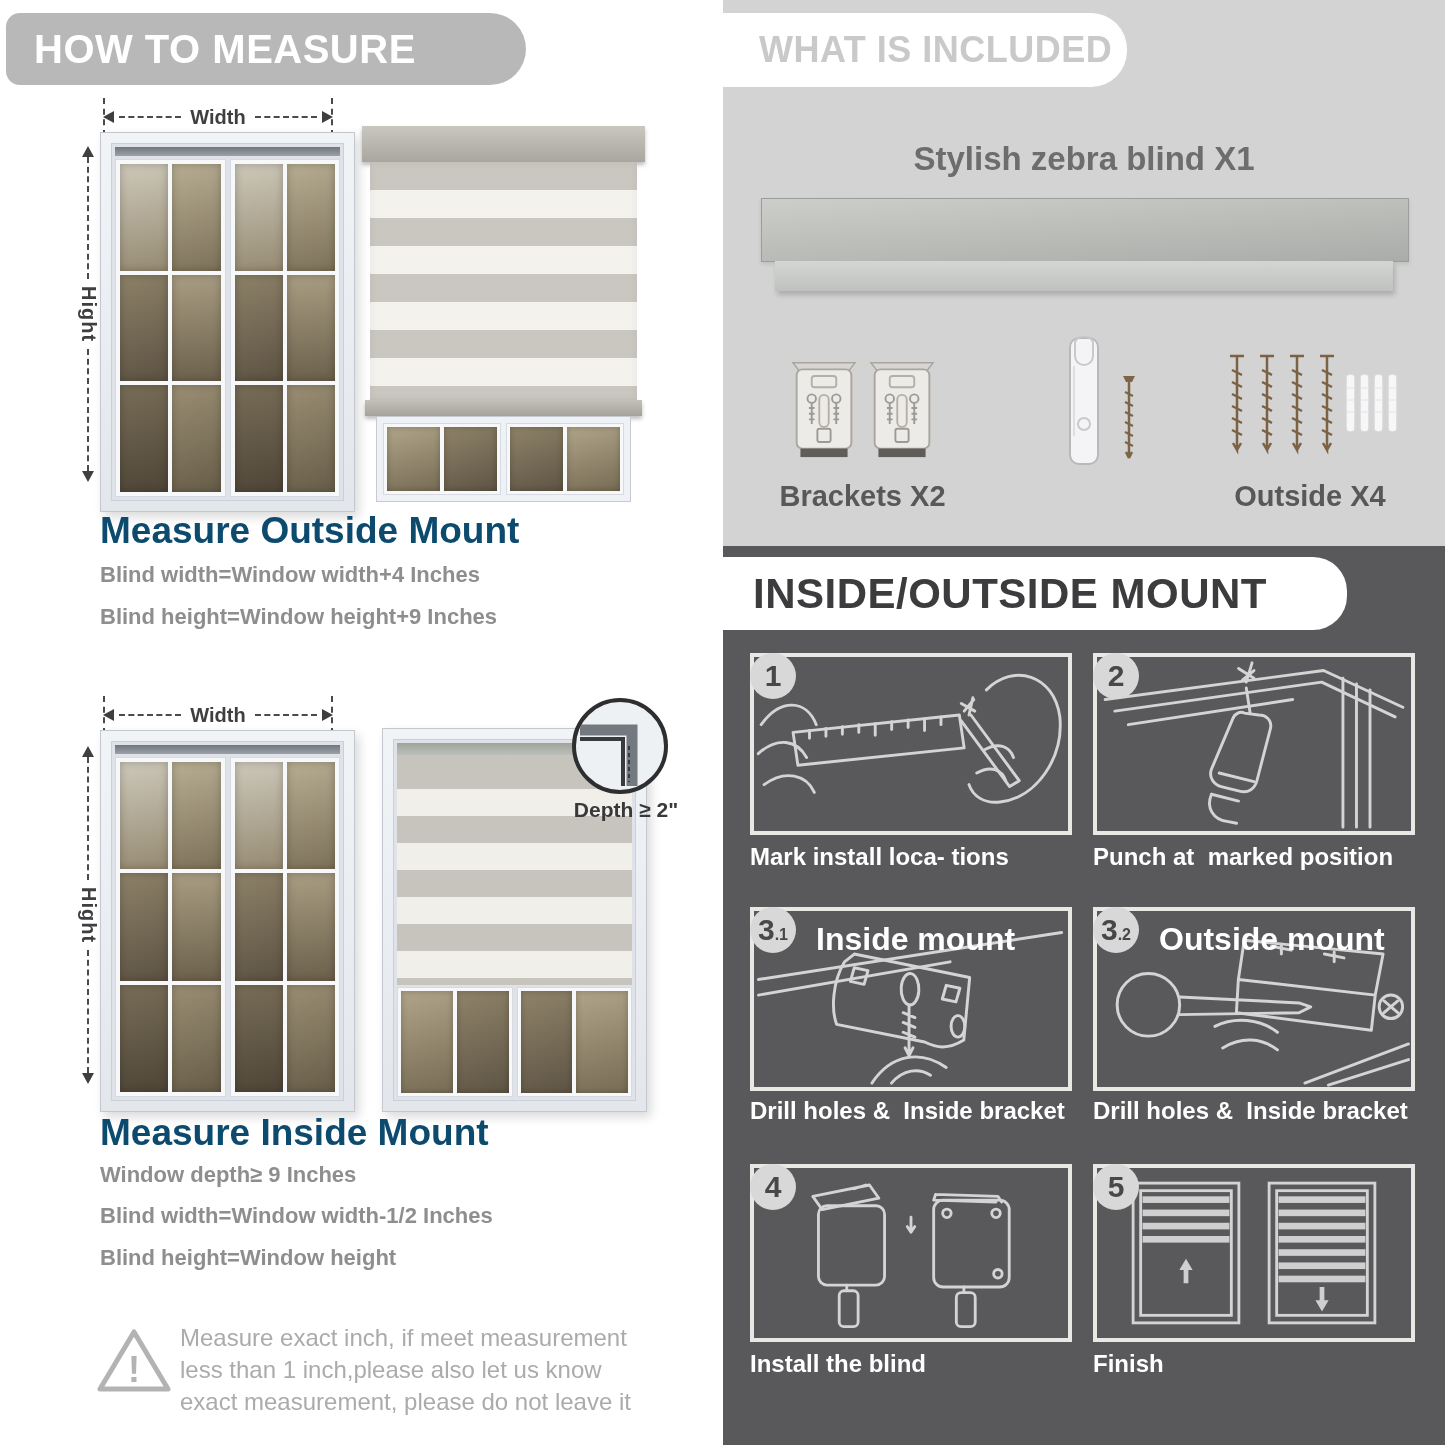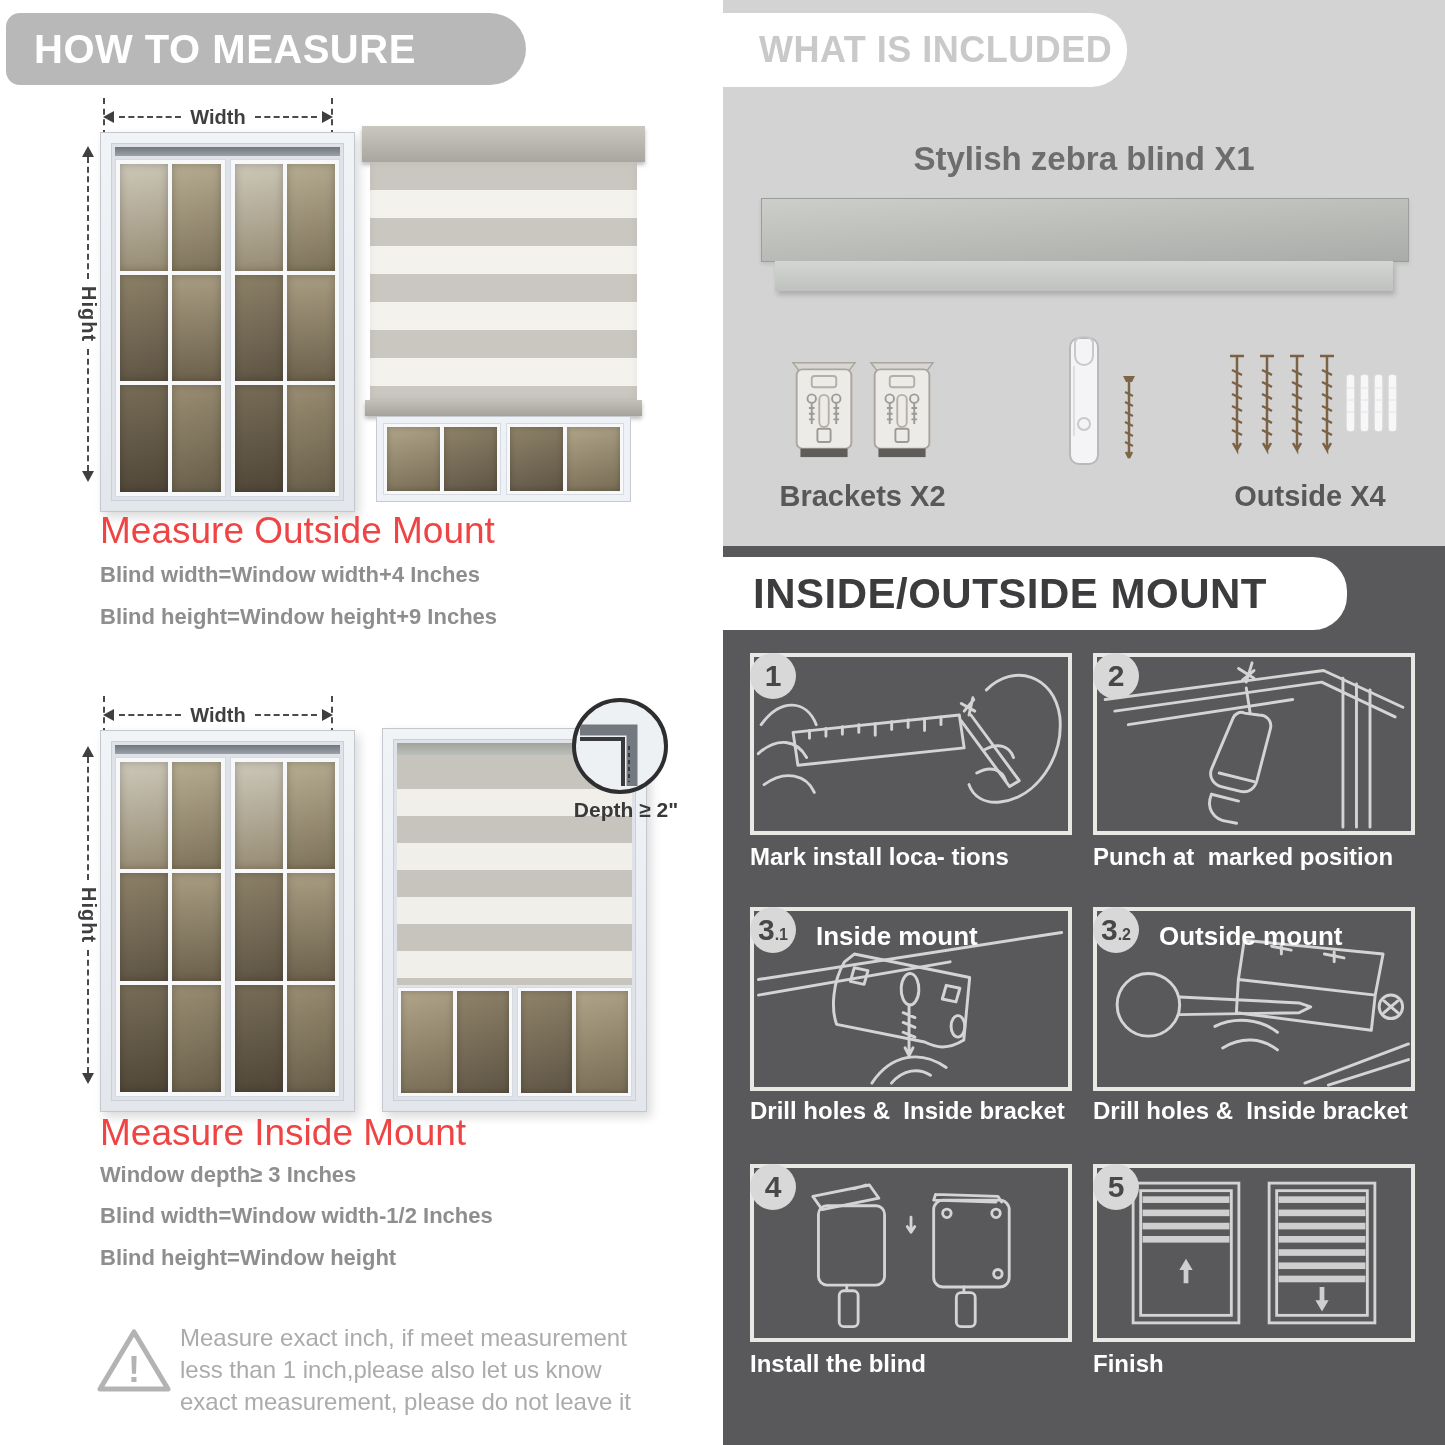--- a/index.html
+++ b/index.html
@@ -68,21 +68,21 @@
   .blind2-cassette{height:12px;background:linear-gradient(#9fa39b,#bdc0ba)}
   .blind2-solid{height:34px;background:#c6c4bc}
   .blind2-stripes{height:196px;background:repeating-linear-gradient(180deg,#f0efe9 0 27px,#c6c4bc 27px 54px)}
   .doors-small{height:96px;margin-top:2px}
 
   .mag{left:572px;top:698px;width:88px;height:88px;border:4px solid #2e2e30;border-radius:50%;
        background:#eef1f4;overflow:hidden;z-index:5}
   .depth-label{left:556px;top:798px;width:140px;text-align:center;font-weight:700;font-size:21px;color:#39393b}
 
   
-  .heading{position:absolute;left:100px;font-weight:400;font-size:37px;color:#ef4444}
+  .heading{position:absolute;left:100px;font-weight:700;font-size:37px;color:#0c4a6e}
   .formula{position:absolute;left:100px;font-weight:700;font-size:22px;color:#8e8e8e}
   .warn-text{left:180px;top:1322px;width:470px;font-size:24px;line-height:32px;color:#ababab}
   .warn-tri{left:95px;top:1325px}
 
   
   .subtitle{left:723px;top:140px;width:722px;text-align:center;font-weight:700;font-size:33px;color:#6d6d6d}
   .rail-top{left:761px;top:198px;width:646px;height:62px;border:1px solid #9b9e9a;
             background:linear-gradient(176deg,#cbcec9,#a9aca8);box-shadow:0 2px 4px rgba(0,0,0,.1)}
   .rail-bot{left:775px;top:261px;width:618px;height:30px;background:linear-gradient(#d3d6d2,#bec1bd);
             box-shadow:2px 4px 5px rgba(0,0,0,.18)}
@@ -90,21 +90,21 @@
   .inc-art{display:flex;justify-content:center;align-items:flex-end;gap:12px;height:130px}
   .inc-label{font-weight:700;font-size:29px;color:#58585a;margin-top:12px}
 
   
   .cell{position:absolute;border:4px solid #eae8e5}
   .cell svg.art{position:absolute;left:0;top:0;width:100%;height:100%}
   .badge{position:absolute;left:-4px;top:-4px;width:46px;height:46px;border-radius:50%;
          background:#d8d8d8;color:#48484a;display:flex;align-items:center;justify-content:center;
          font-weight:700;font-size:30px;z-index:3}
   .badge .sub{font-size:16px;margin-top:10px}
-  .cell-title{position:absolute;left:62px;top:10px;color:#ffffff;font-weight:700;font-size:26px;z-index:3}
+  .cell-title{position:absolute;left:62px;top:10px;color:#ffffff;font-weight:700;font-size:32px;z-index:3}
   .cap{position:absolute;color:#ffffff;font-weight:700;font-size:24px;white-space:pre-wrap}
 </style>
 </head>
 <body>
 
 <div class="banner banner-htm">HOW TO MEASURE</div>
 
 <div class="harrow" style="left:103px;top:106px;width:230px">
   <span class="endbar l"></span>
   <span class="endbar r"></span>
@@ -230,21 +230,21 @@
 <div class="abs mag">
   <svg viewBox="0 0 84 84" width="84" height="84">
     <path d="M4,28 H56 V84" stroke="#747980" stroke-width="11" fill="none"></path>
     <path d="M4,37 H47 V84" stroke="#3a3a3c" stroke-width="4" fill="none"></path>
     <path d="M53,44 V80" stroke="#3a3a3c" stroke-width="2" stroke-dasharray="4 3" fill="none"></path>
   </svg>
 </div>
 <div class="abs depth-label">Depth ≥ 2"</div>
 
 <div class="heading" style="top:1112px">Measure Inside Mount</div>
-<div class="formula" style="top:1162px">Window depth≥ 3 Inches</div>
+<div class="formula" style="top:1162px">Window depth≥ 9 Inches</div>
 <div class="formula" style="top:1203px">Blind width=Window width-1/2 Inches</div>
 <div class="formula" style="top:1245px">Blind height=Window height</div>
 
 <svg class="abs warn-tri" width="78" height="72" viewBox="0 0 78 72">
   <path d="M39,7 L73,64 L5,64 Z" fill="none" stroke="#b3b3b3" stroke-width="5" stroke-linejoin="round"></path>
   <text x="39" y="57" text-anchor="middle" font-size="36" font-weight="bold" fill="#b3b3b3" font-family="Liberation Sans, sans-serif">!</text>
 </svg>
 <div class="abs warn-text">Measure exact inch, if meet measurement less than 1 inch,please also let us know exact measurement, please do not leave it</div>
 
 <div class="abs panel-included"></div>

